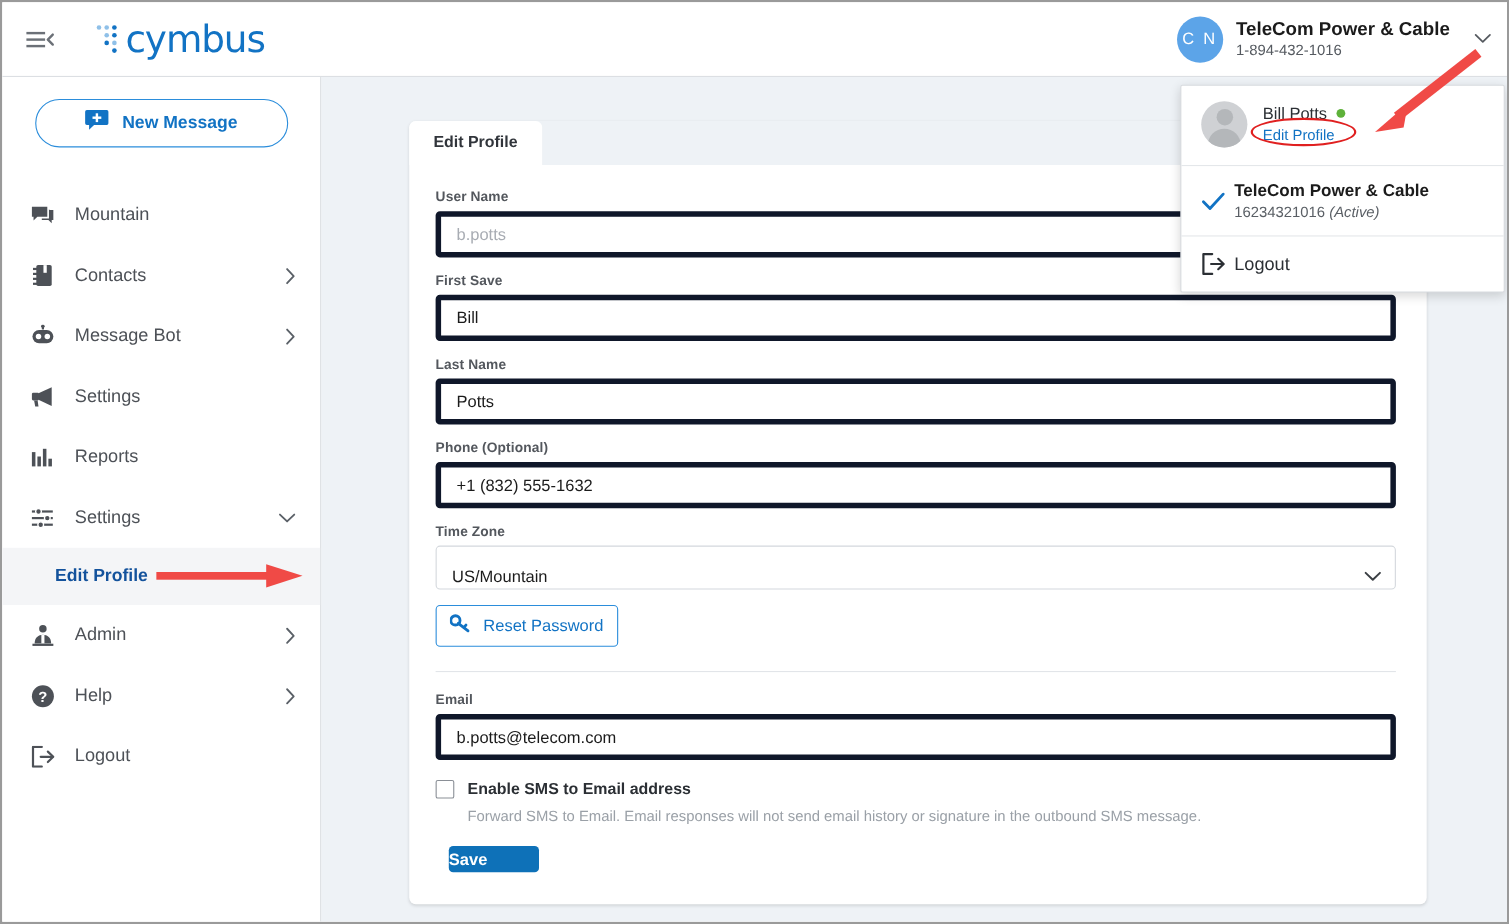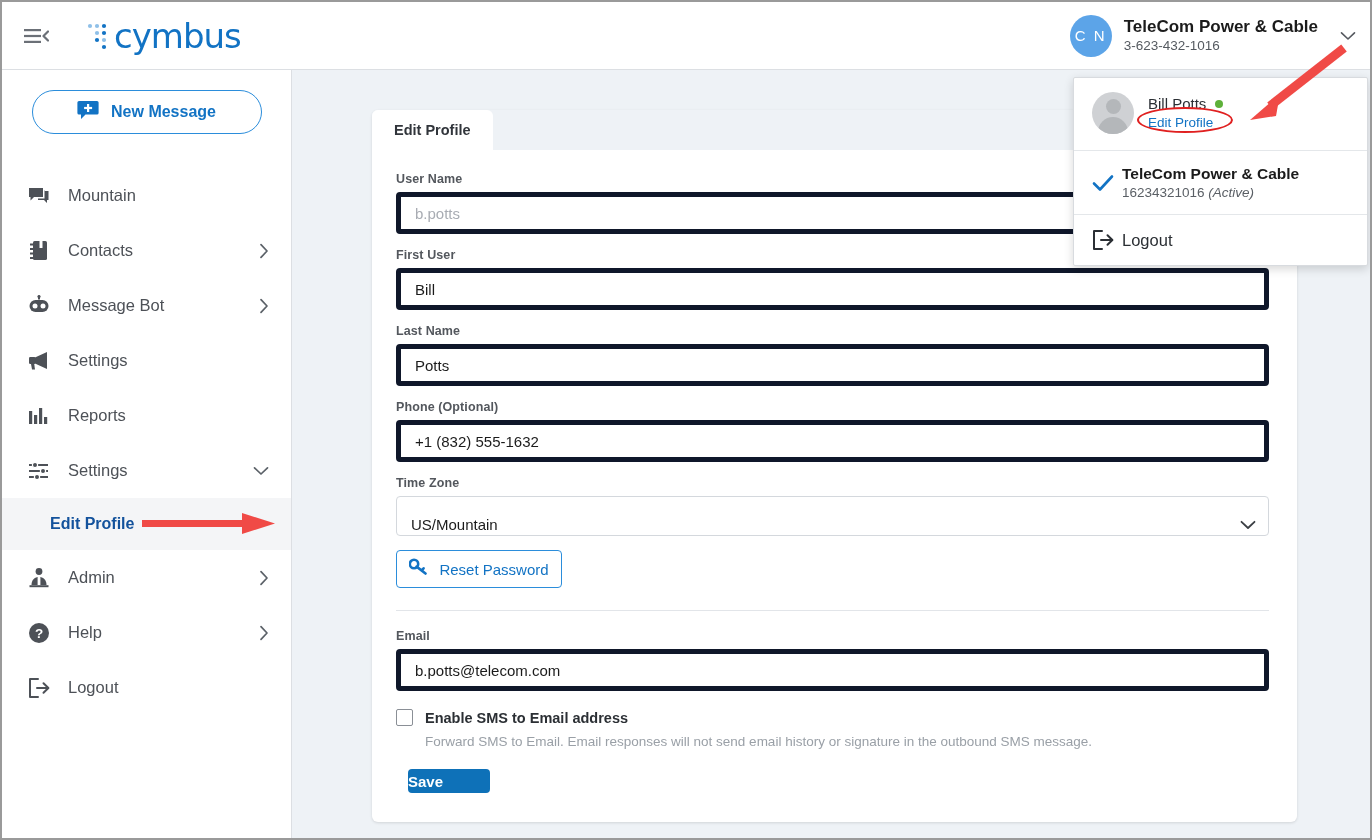--- a/index.html
+++ b/index.html
@@ -244,21 +244,21 @@
           <circle cx="18" cy="30" r="2.1" fill="#1273c4"></circle>
         </svg>
       </span>
       <span class="logo-text">cymbus</span>
     </div>
 
     <div id="header-right">
       <div id="avatar-circle">C N</div>
       <div>
         <div id="acct-name">TeleCom Power &amp; Cable</div>
-        <div id="acct-phone">3-623-432-1016</div>
+        <div id="acct-phone">1-894-432-1016</div>
       </div>
       <span id="header-caret">
         <svg width="16" height="10" viewBox="0 0 16 10" aria-hidden="true">
           <path d="M1.5 1.8 L8 8 L14.5 1.8" fill="none" stroke="#55595f" stroke-width="1.6" stroke-linecap="round" stroke-linejoin="round"></path>
         </svg>
       </span>
     </div>
   </div>
 
   <div id="sidebar">
@@ -432,21 +432,21 @@
       </div>
 
       <div id="form-area">
 
         <div class="field">
           <div class="field-label">User Name</div>
           <div class="input-box placeholder">b.potts</div>
         </div>
 
         <div class="field">
-          <div class="field-label">First User</div>
+          <div class="field-label">First Save</div>
           <div class="input-box">Bill</div>
         </div>
 
         <div class="field">
           <div class="field-label">Last Name</div>
           <div class="input-box">Potts</div>
         </div>
 
         <div class="field">
           <div class="field-label">Phone (Optional)</div>

